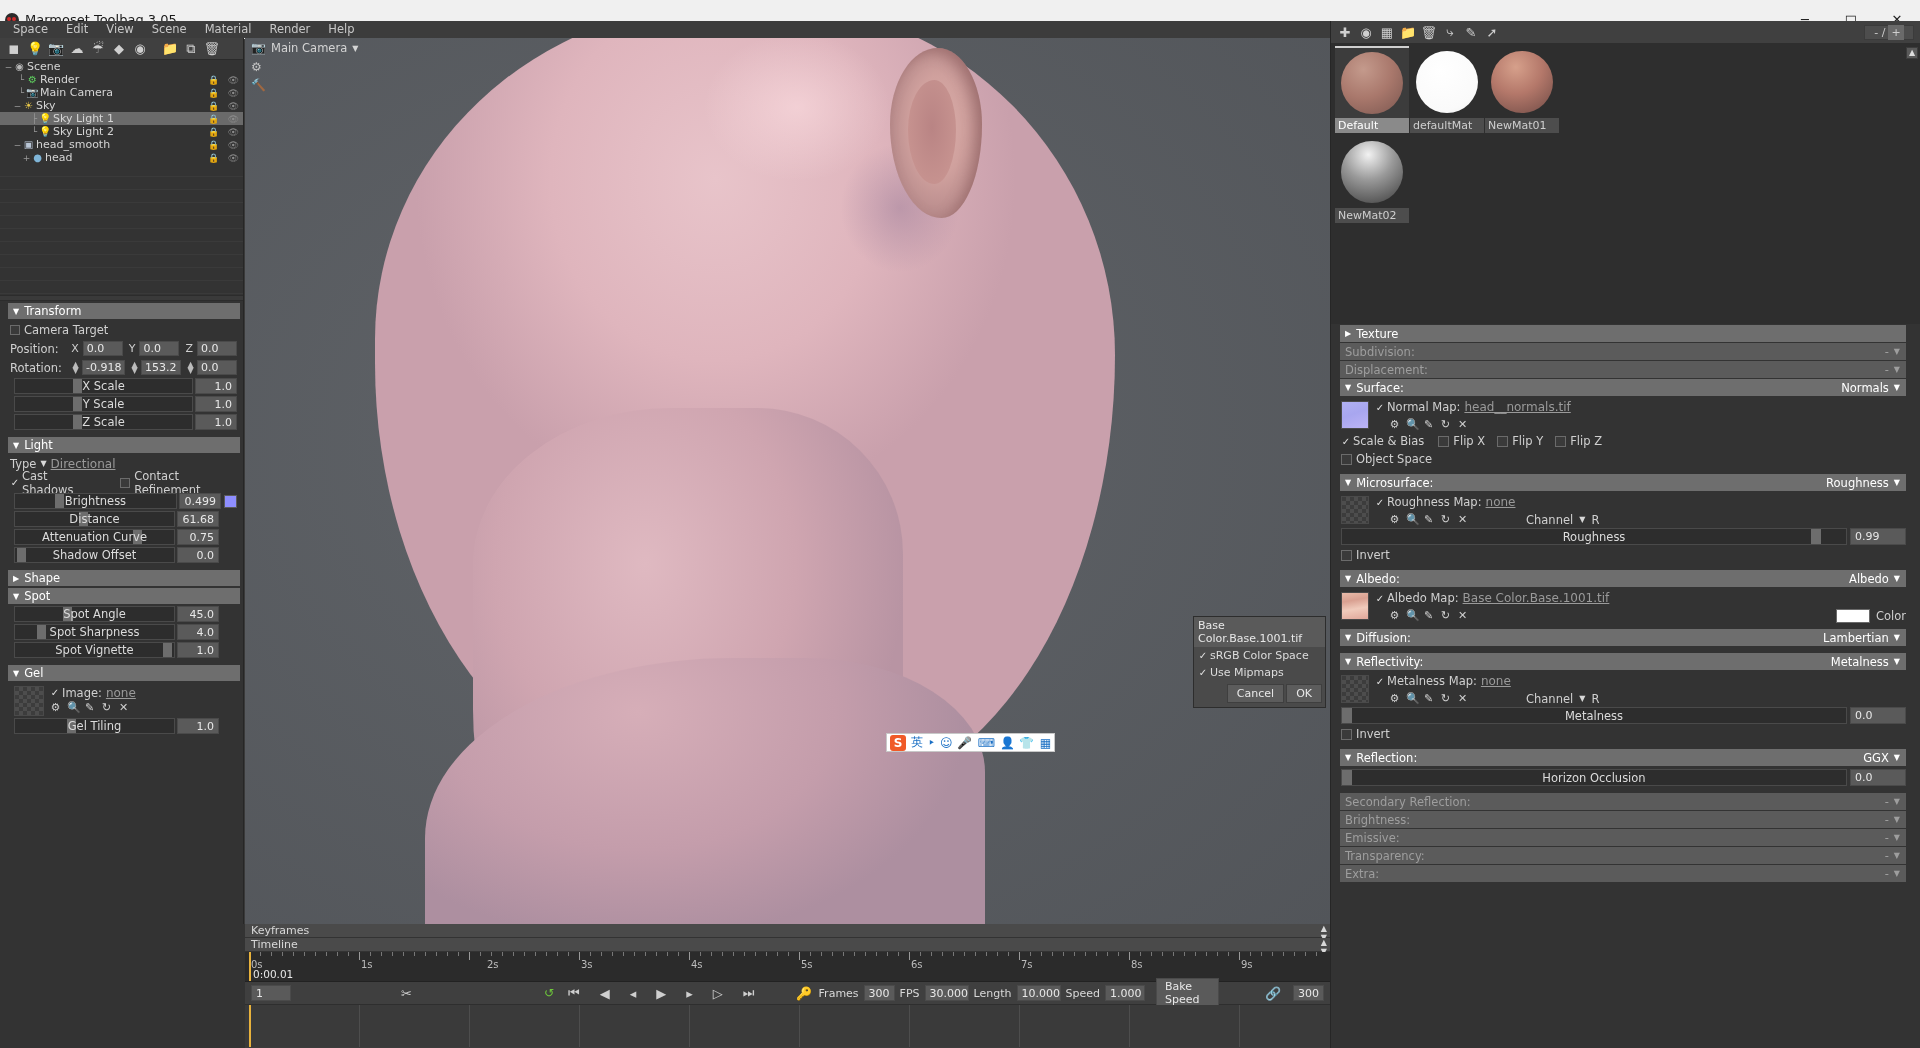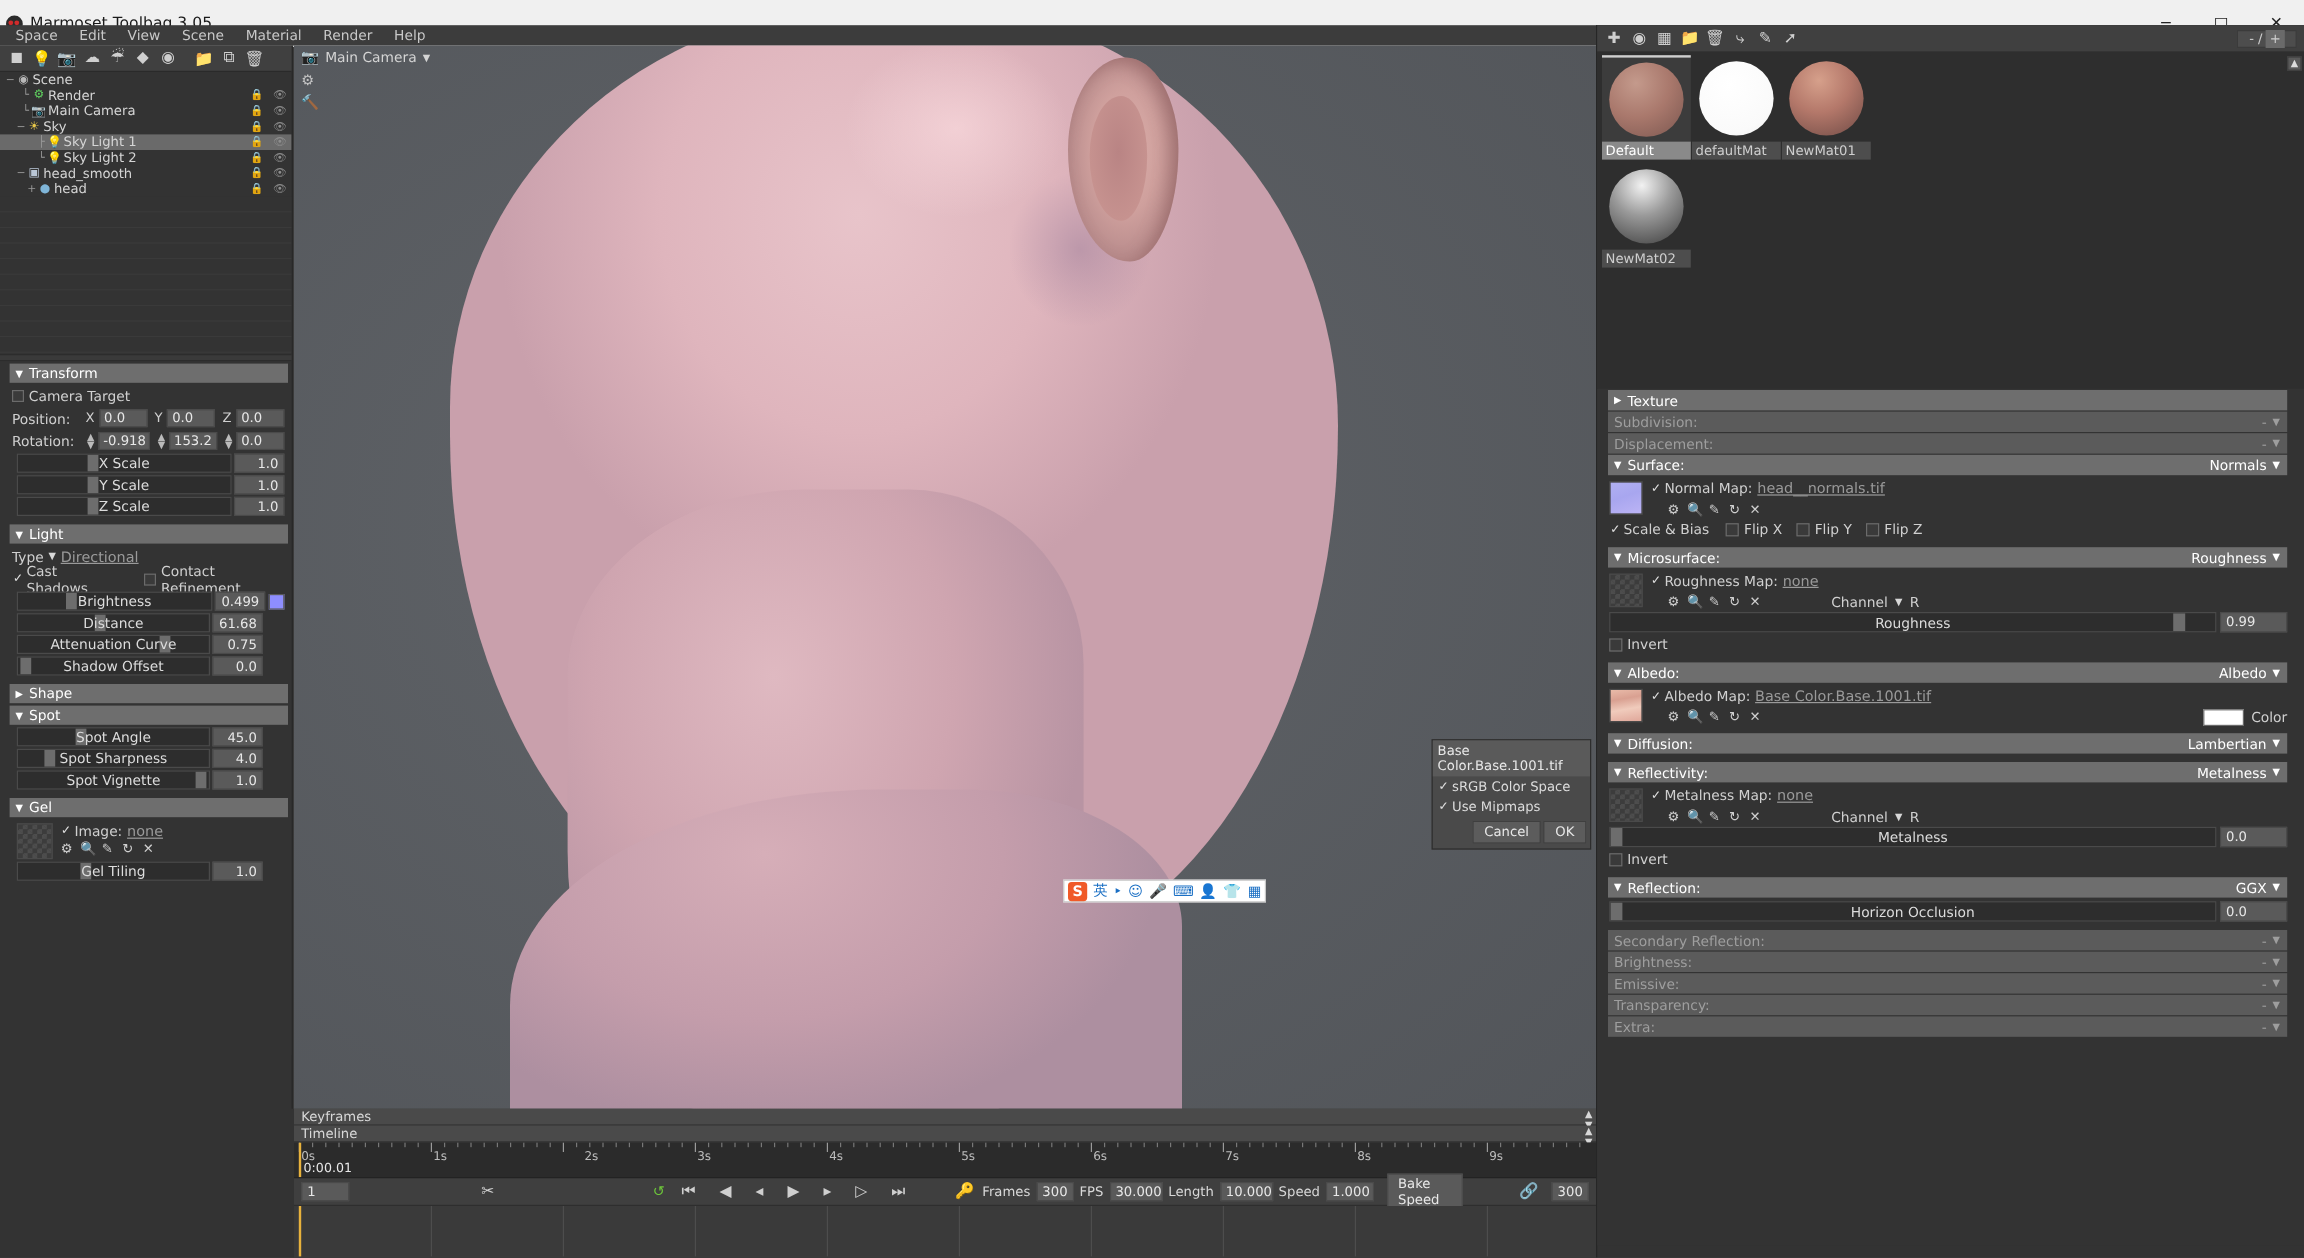--- a/index.html
+++ b/index.html
@@ -749,20 +749,24 @@
         </div>
         <div class="mrow">
           <span class="chkmark">✓</span>
           <span class="lbl-t" style="margin-right:14px">Scale &amp; Bias</span>
           <span class="mchk"></span>
           <span class="lbl-t" style="margin-right:12px">Flip X</span>
           <span class="mchk"></span>
           <span class="lbl-t" style="margin-right:12px">Flip Y</span>
           <span class="mchk"></span>
           <span class="lbl-t">Flip Z</span>
+        </div>
+        <div class="mrow">
+          <span class="mchk"></span>
+          <span class="lbl-t">Object Space</span>
         </div>
       </div>
 
       <div class="mrow-head">
         <span class="arr">▼</span>
         <span>Microsurface:</span>
         <span class="rt">
           <span>Roughness</span>
           <span style="font-size:8px">▼</span>
         </span>

